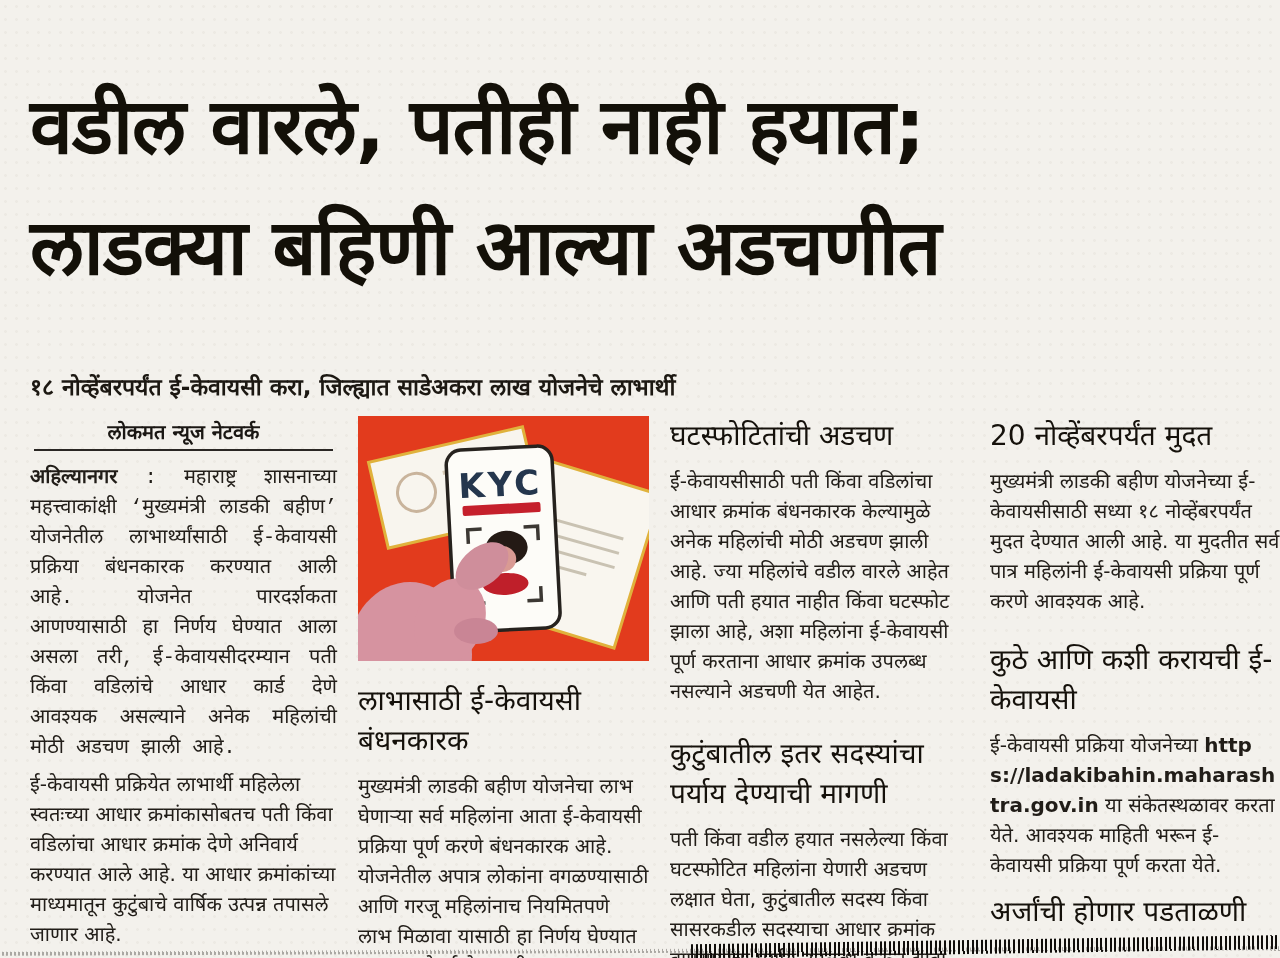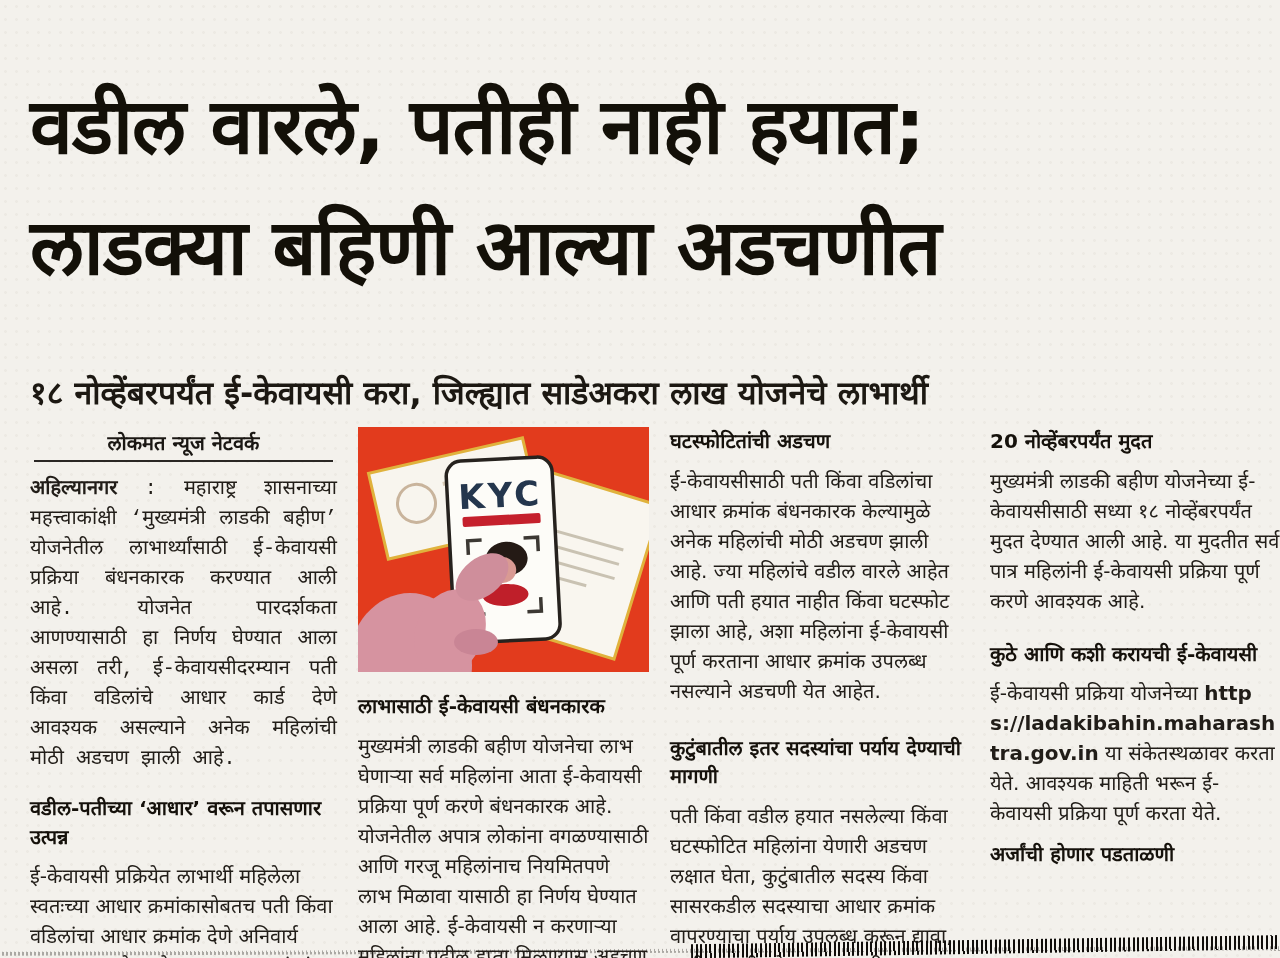--- a/index.html
+++ b/index.html
@@ -18,21 +18,21 @@
     padding:14px 26px 0 30px;
     font-size:77px;
     font-weight:800;
     line-height:1.58;
     letter-spacing:-1px;
     color:#131008;
   }
   .headline .hl-line{display:block;white-space:nowrap;}
   .subheadline{
     padding:10px 30px 2px 30px;
-    font-size:32px;
+    font-size:23px;
     font-weight:600;
     color:#1c1812;
     white-space:nowrap;
   }
   .columns{
     display:flex;
     gap:21px;
     padding:10px 14px 0 30px;
     align-items:flex-start;
   }
@@ -51,22 +51,22 @@
   }
   .body-text{
     font-size:20px;
     line-height:1.5;
     margin:0 0 6px 0;
     color:#211d18;
   }
   .justified{text-align:justify;text-justify:inter-word;font-family:Liberation Mono, monospace;}
   .lead{font-weight:800;}
   .col-subhead{
-    font-size:20px;
-    font-weight:700;
+    font-size:28px;
+    font-weight:400;
     line-height:1.42;
     margin:20px 0 10px 0;
     color:#15110b;
   }
   .col-subhead.first{margin-top:2px;}
   .kyc-figure{
     width:291px;height:245px;
     margin:2px 0 10px 0;
     display:block;
   }
@@ -96,21 +96,20 @@
 
   <div class="subheadline">१८ नोव्हेंबरपर्यंत ई-केवायसी करा, जिल्ह्यात साडेअकरा लाख योजनेचे लाभार्थी</div>
 
   <div class="columns">
 
     <div class="col col1">
       <div class="byline">लोकमत न्यूज नेटवर्क</div>
       <p class="body-text justified">
         <span class="lead">अहिल्यानगर</span><span> : </span><span>महाराष्ट्र शासनाच्या महत्त्वाकांक्षी ‘मुख्यमंत्री लाडकी बहीण’ योजनेतील लाभार्थ्यांसाठी ई-केवायसी प्रक्रिया बंधनकारक करण्यात आली आहे. योजनेत पारदर्शकता आणण्यासाठी हा निर्णय घेण्यात आला असला तरी, ई-केवायसीदरम्यान पती किंवा वडिलांचे आधार कार्ड देणे आवश्यक असल्याने अनेक महिलांची मोठी अडचण झाली आहे.</span>
       </p>
-      <h2 class="col-subhead">वडील-पतीच्या ‘आधार’ वरून तपासणार उत्पन्न</h2>
       <p class="body-text">ई-केवायसी प्रक्रियेत लाभार्थी महिलेला स्वतःच्या आधार क्रमांकासोबतच पती किंवा वडिलांचा आधार क्रमांक देणे अनिवार्य करण्यात आले आहे. या आधार क्रमांकांच्या माध्यमातून कुटुंबाचे वार्षिक उत्पन्न तपासले जाणार आहे.</p>
     </div>
 
     <div class="col col2">
       <svg class="kyc-figure" viewBox="0 0 291 245" xmlns="http://www.w3.org/2000/svg">
         <rect x="0" y="0" width="291" height="245" fill="#e23b1d"></rect>
 
         <g transform="rotate(-13 95 70)">
           <rect x="18" y="28" width="158" height="88" fill="#f8f5ee" stroke="#e0b23c" stroke-width="3"></rect>
           <circle cx="58" cy="68" r="19" fill="none" stroke="#c9b49c" stroke-width="3"></circle>

